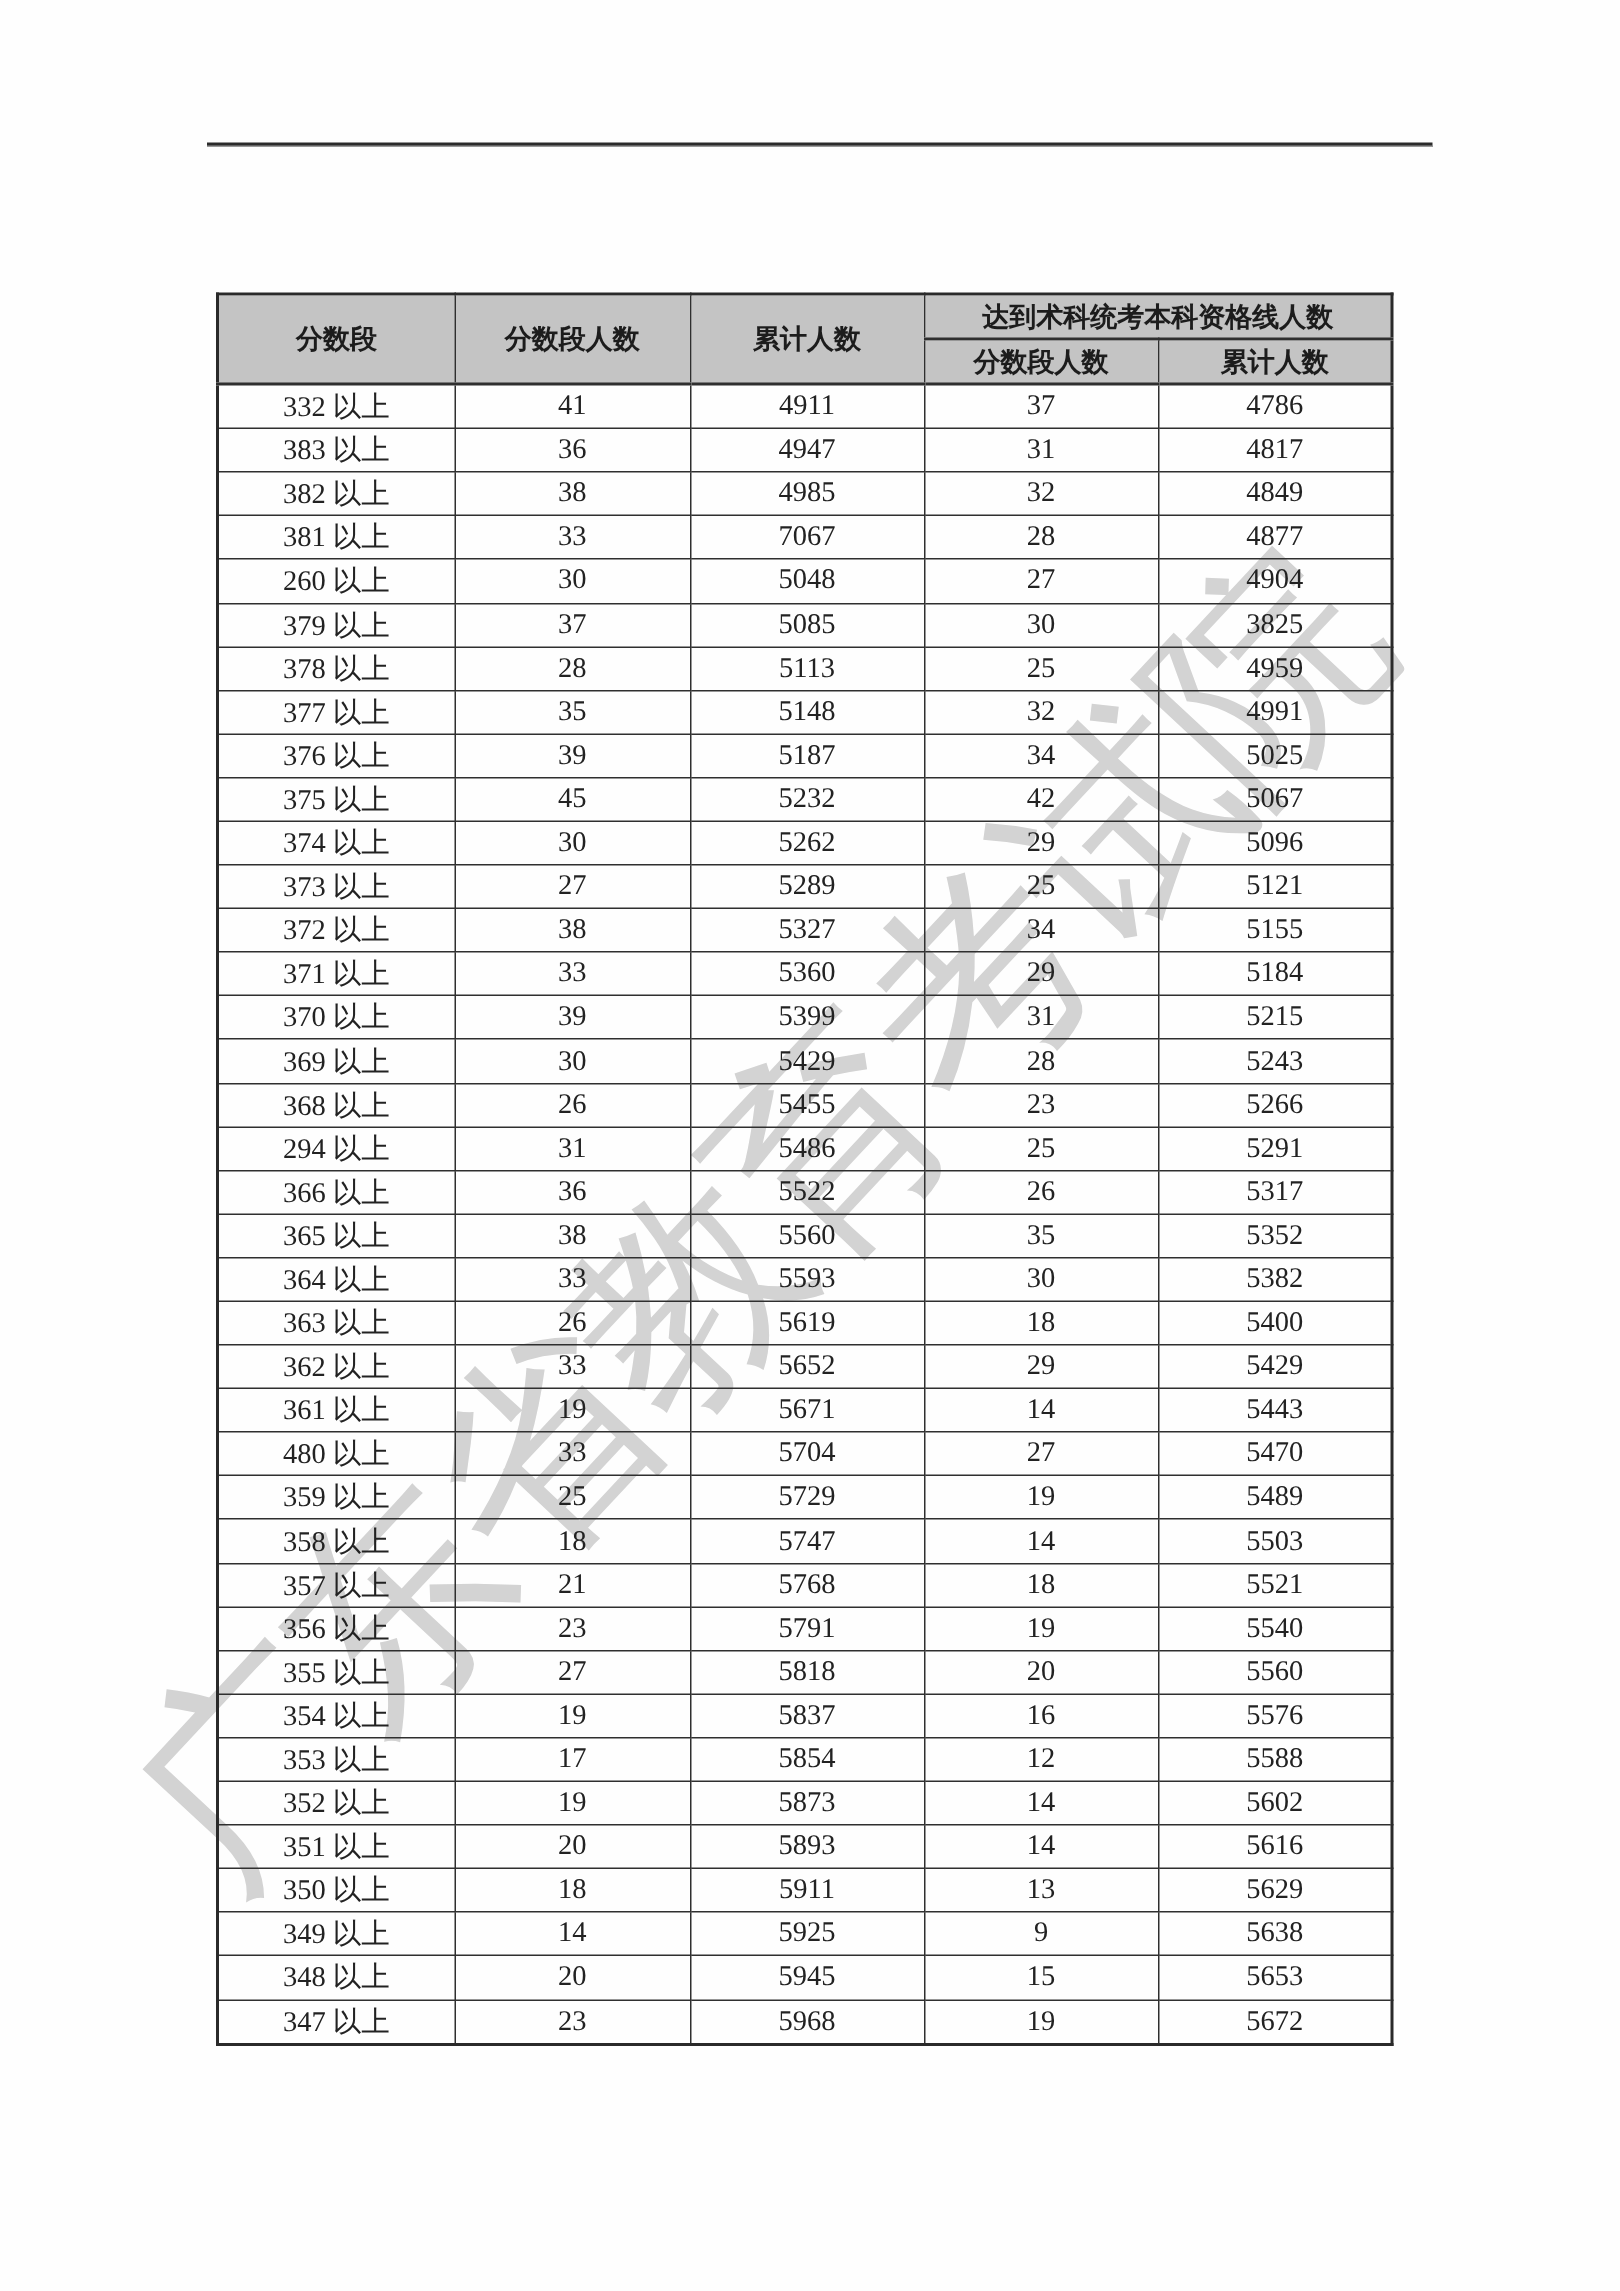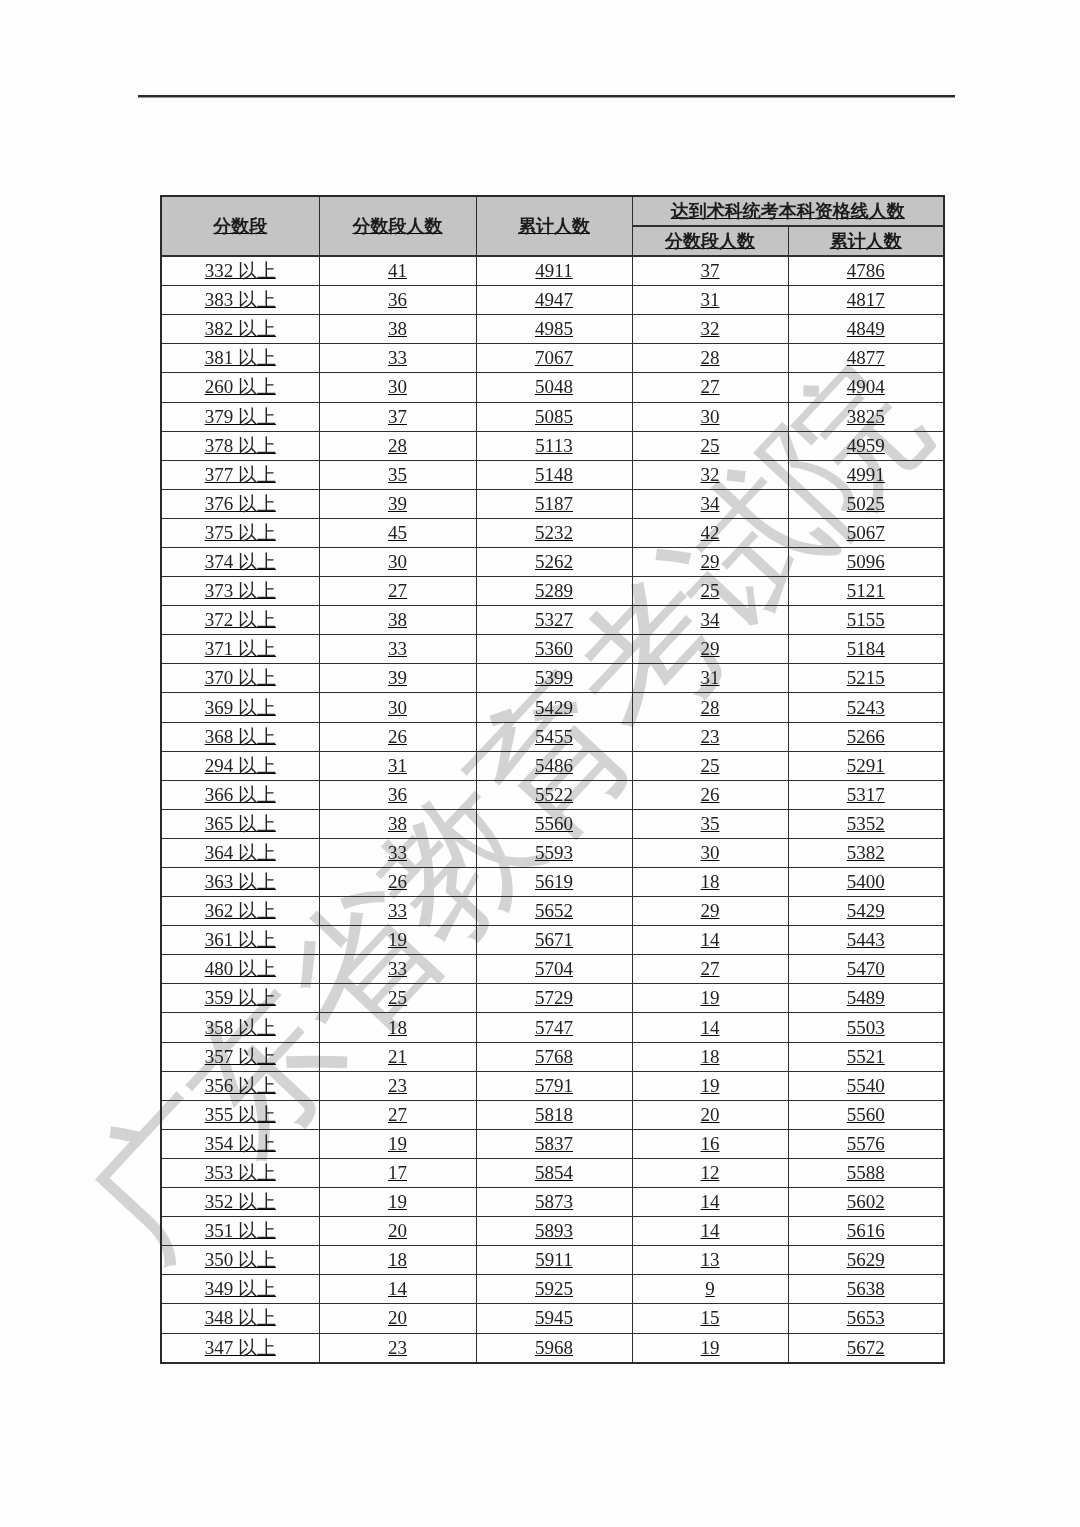--- a/index.html
+++ b/index.html
@@ -31,27 +31,26 @@
     font-size: 148px;
     letter-spacing: -6px;
     white-space: nowrap;
     color: rgba(168, 168, 168, 0.50);
     font-family: "DejaVu Serif", "Liberation Serif", serif;
     z-index: 1;
     pointer-events: none;
   }
   table.score-table {
     position: absolute;
-    left: 160px; top: 195px;
+    left: 144px; top: 195px;
     width: 783px; height: 1169px;
     border-collapse: collapse;
     table-layout: fixed;
     z-index: 3;
     background: transparent;
-    text-decoration: underline;
   }
   .score-table th, .score-table td {
     border: 1px solid #2f2f2f;
     text-align: center;
     vertical-align: middle;
     overflow: hidden;
   }
   .score-table { border: 2px solid #2a2a2a; }
   .score-table thead th {
     background: #c4c4c4;

